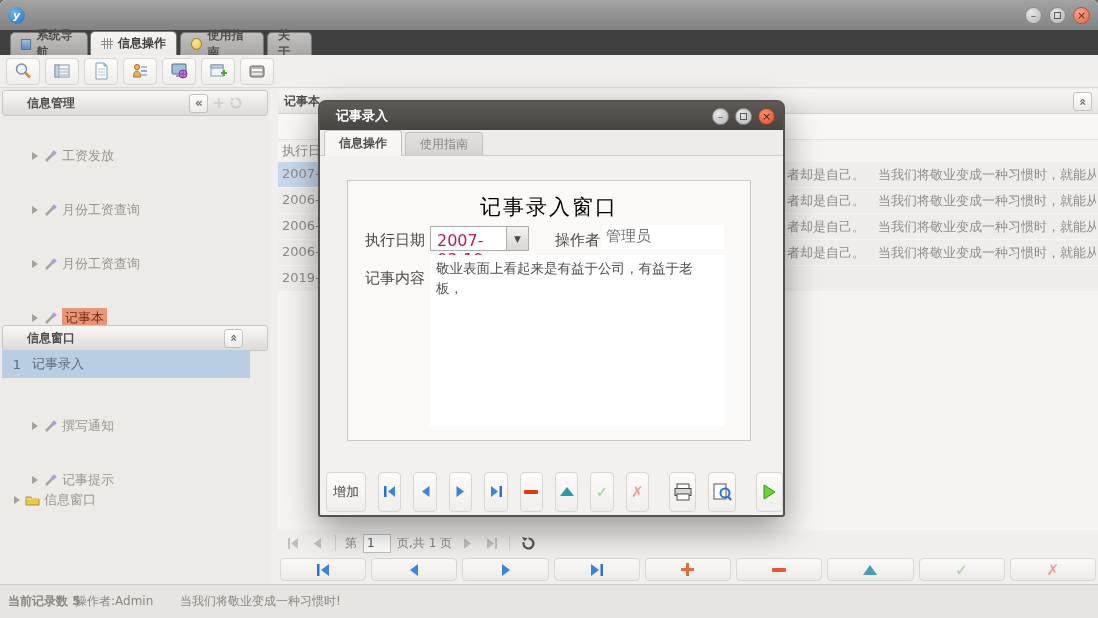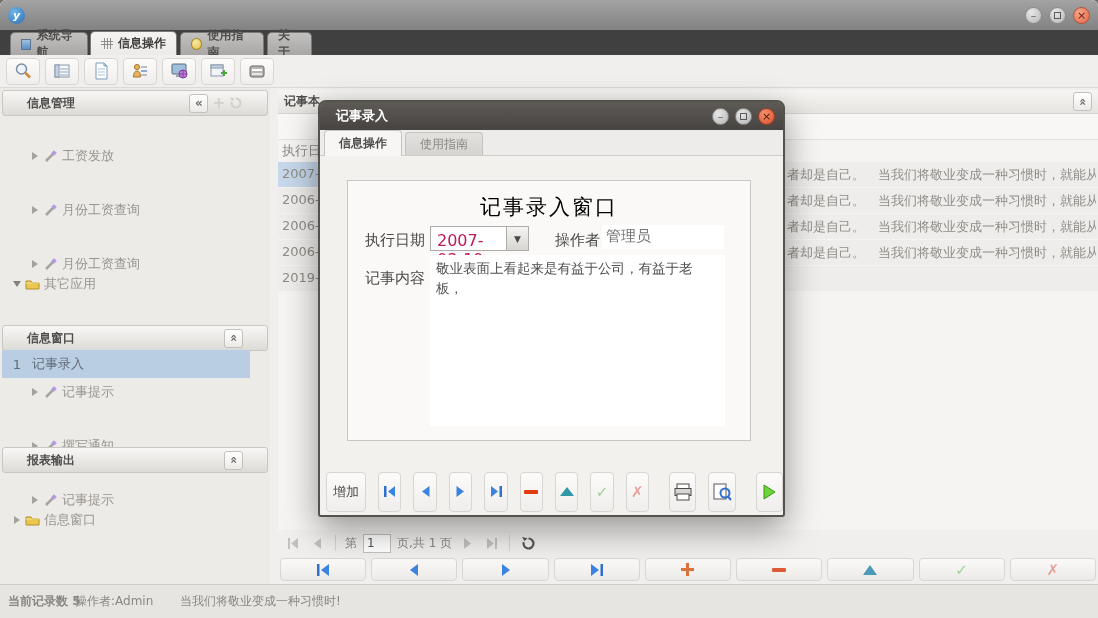--- a/index.html
+++ b/index.html
@@ -274,32 +274,20 @@
             <span class="tri-r"></span>
           </span>
         <span class="ticon">
             <svg width="13" height="13">
               <line x1="2" y1="11" x2="10" y2="3" stroke="#a8a5a0" stroke-width="2.5"></line>
               <rect x="8" y="1" width="4" height="4" fill="#b49ae0" transform="rotate(45 10 3)"></rect>
             </svg>
           </span>
         <span>月份工资查询</span>
       </div>
-      <div class="titem lvl1">
-        <span class="exp">
-            <span class="tri-d"></span>
-          </span>
-        <span class="ticon">
-            <svg width="15" height="12">
-              <path d="M1 3 h5 l1.5 2 h6.5 v6 h-13z" fill="#ecc64e" stroke="#b0902c"></path>
-              <path d="M1 5 h13" stroke="#f6e090"></path>
-            </svg>
-          </span>
-        <span>其它应用</span>
-      </div>
       <div class="titem lvl2">
         <span class="exp">
             <span class="tri-r"></span>
           </span>
         <span class="ticon">
             <svg width="13" height="13">
               <line x1="2" y1="11" x2="10" y2="3" stroke="#a8a5a0" stroke-width="2.5"></line>
               <rect x="8" y="1" width="4" height="4" fill="#b49ae0" transform="rotate(45 10 3)"></rect>
             </svg>
           </span>
@@ -364,28 +352,20 @@
         </span>
     </div>
 
     <div class="iwlist">
       <div class="iwrow">
         <span class="idx">1</span>
         <span>记事录入</span>
       </div>
     </div>
 
-    <div class="phead" style="top:359px;">
-      <span>报表输出</span>
-      <span class="hctl">
-          <span class="sqbtn">
-            <span class="chev-up">«</span>
-          </span>
-        </span>
-    </div>
   </div>
 
   <div class="main">
     <div class="mhead">
       <span>记事本</span>
       <span class="sqbtn">
           <span class="chev-up">«</span>
         </span>
     </div>
 

